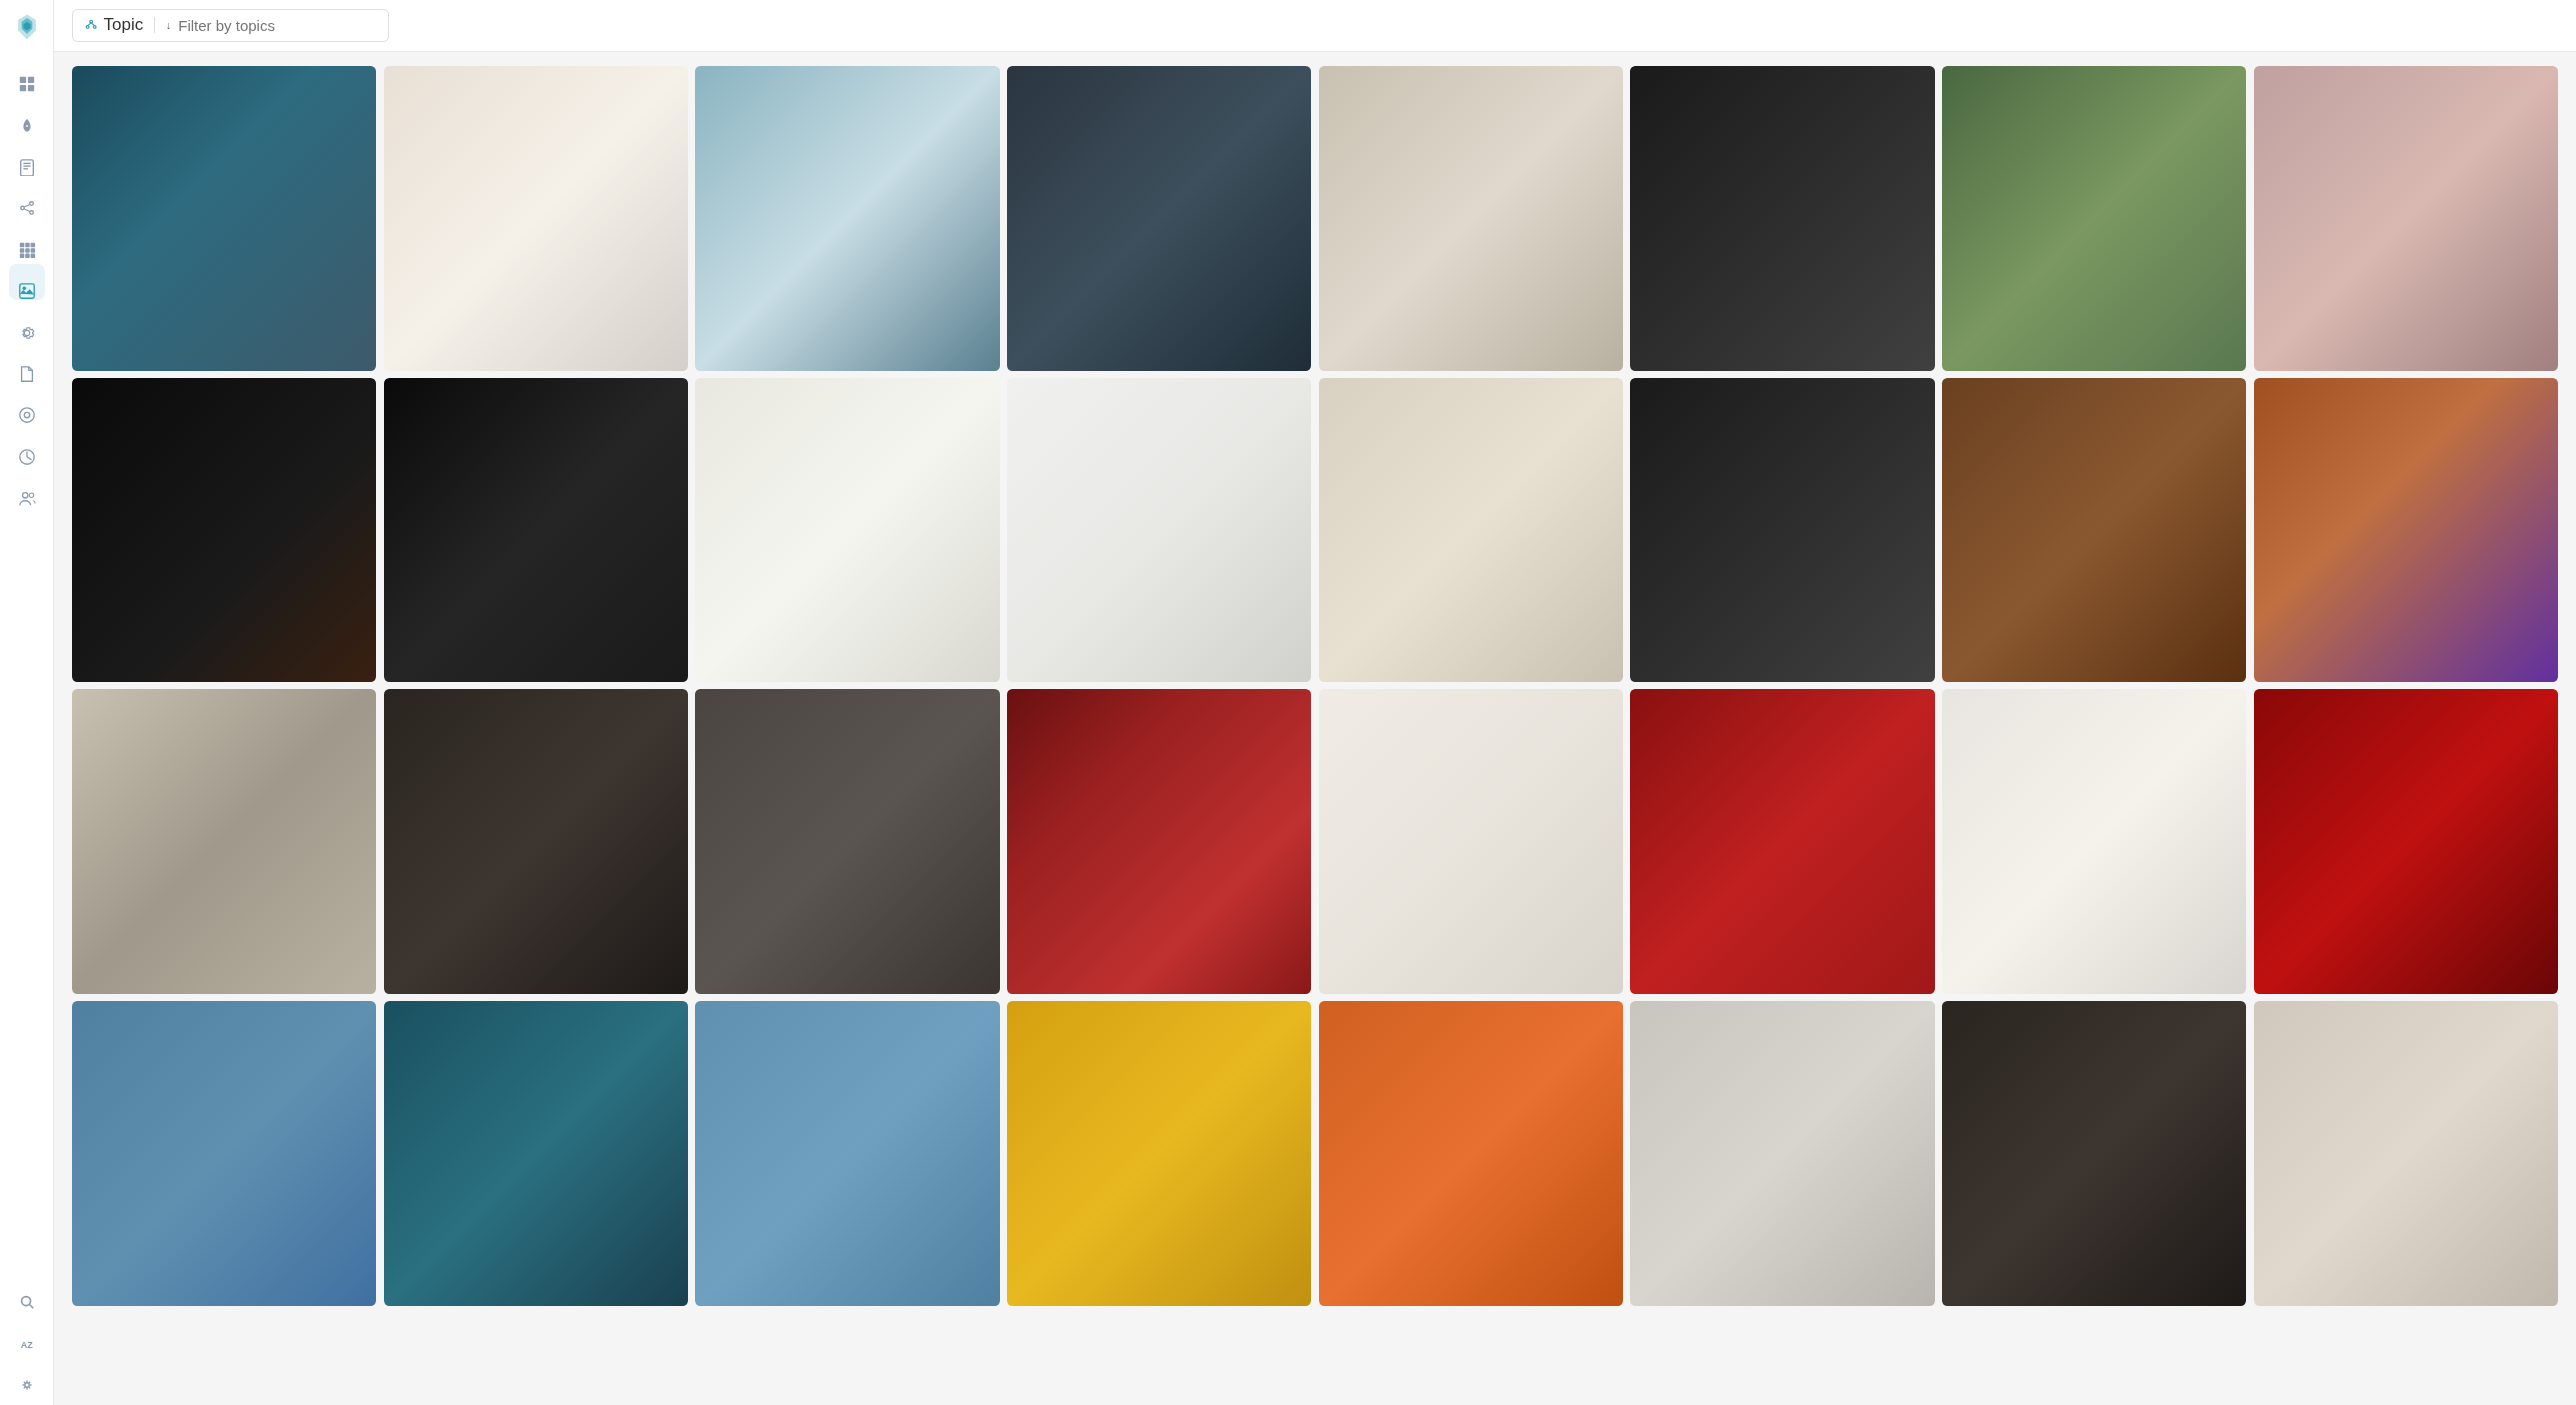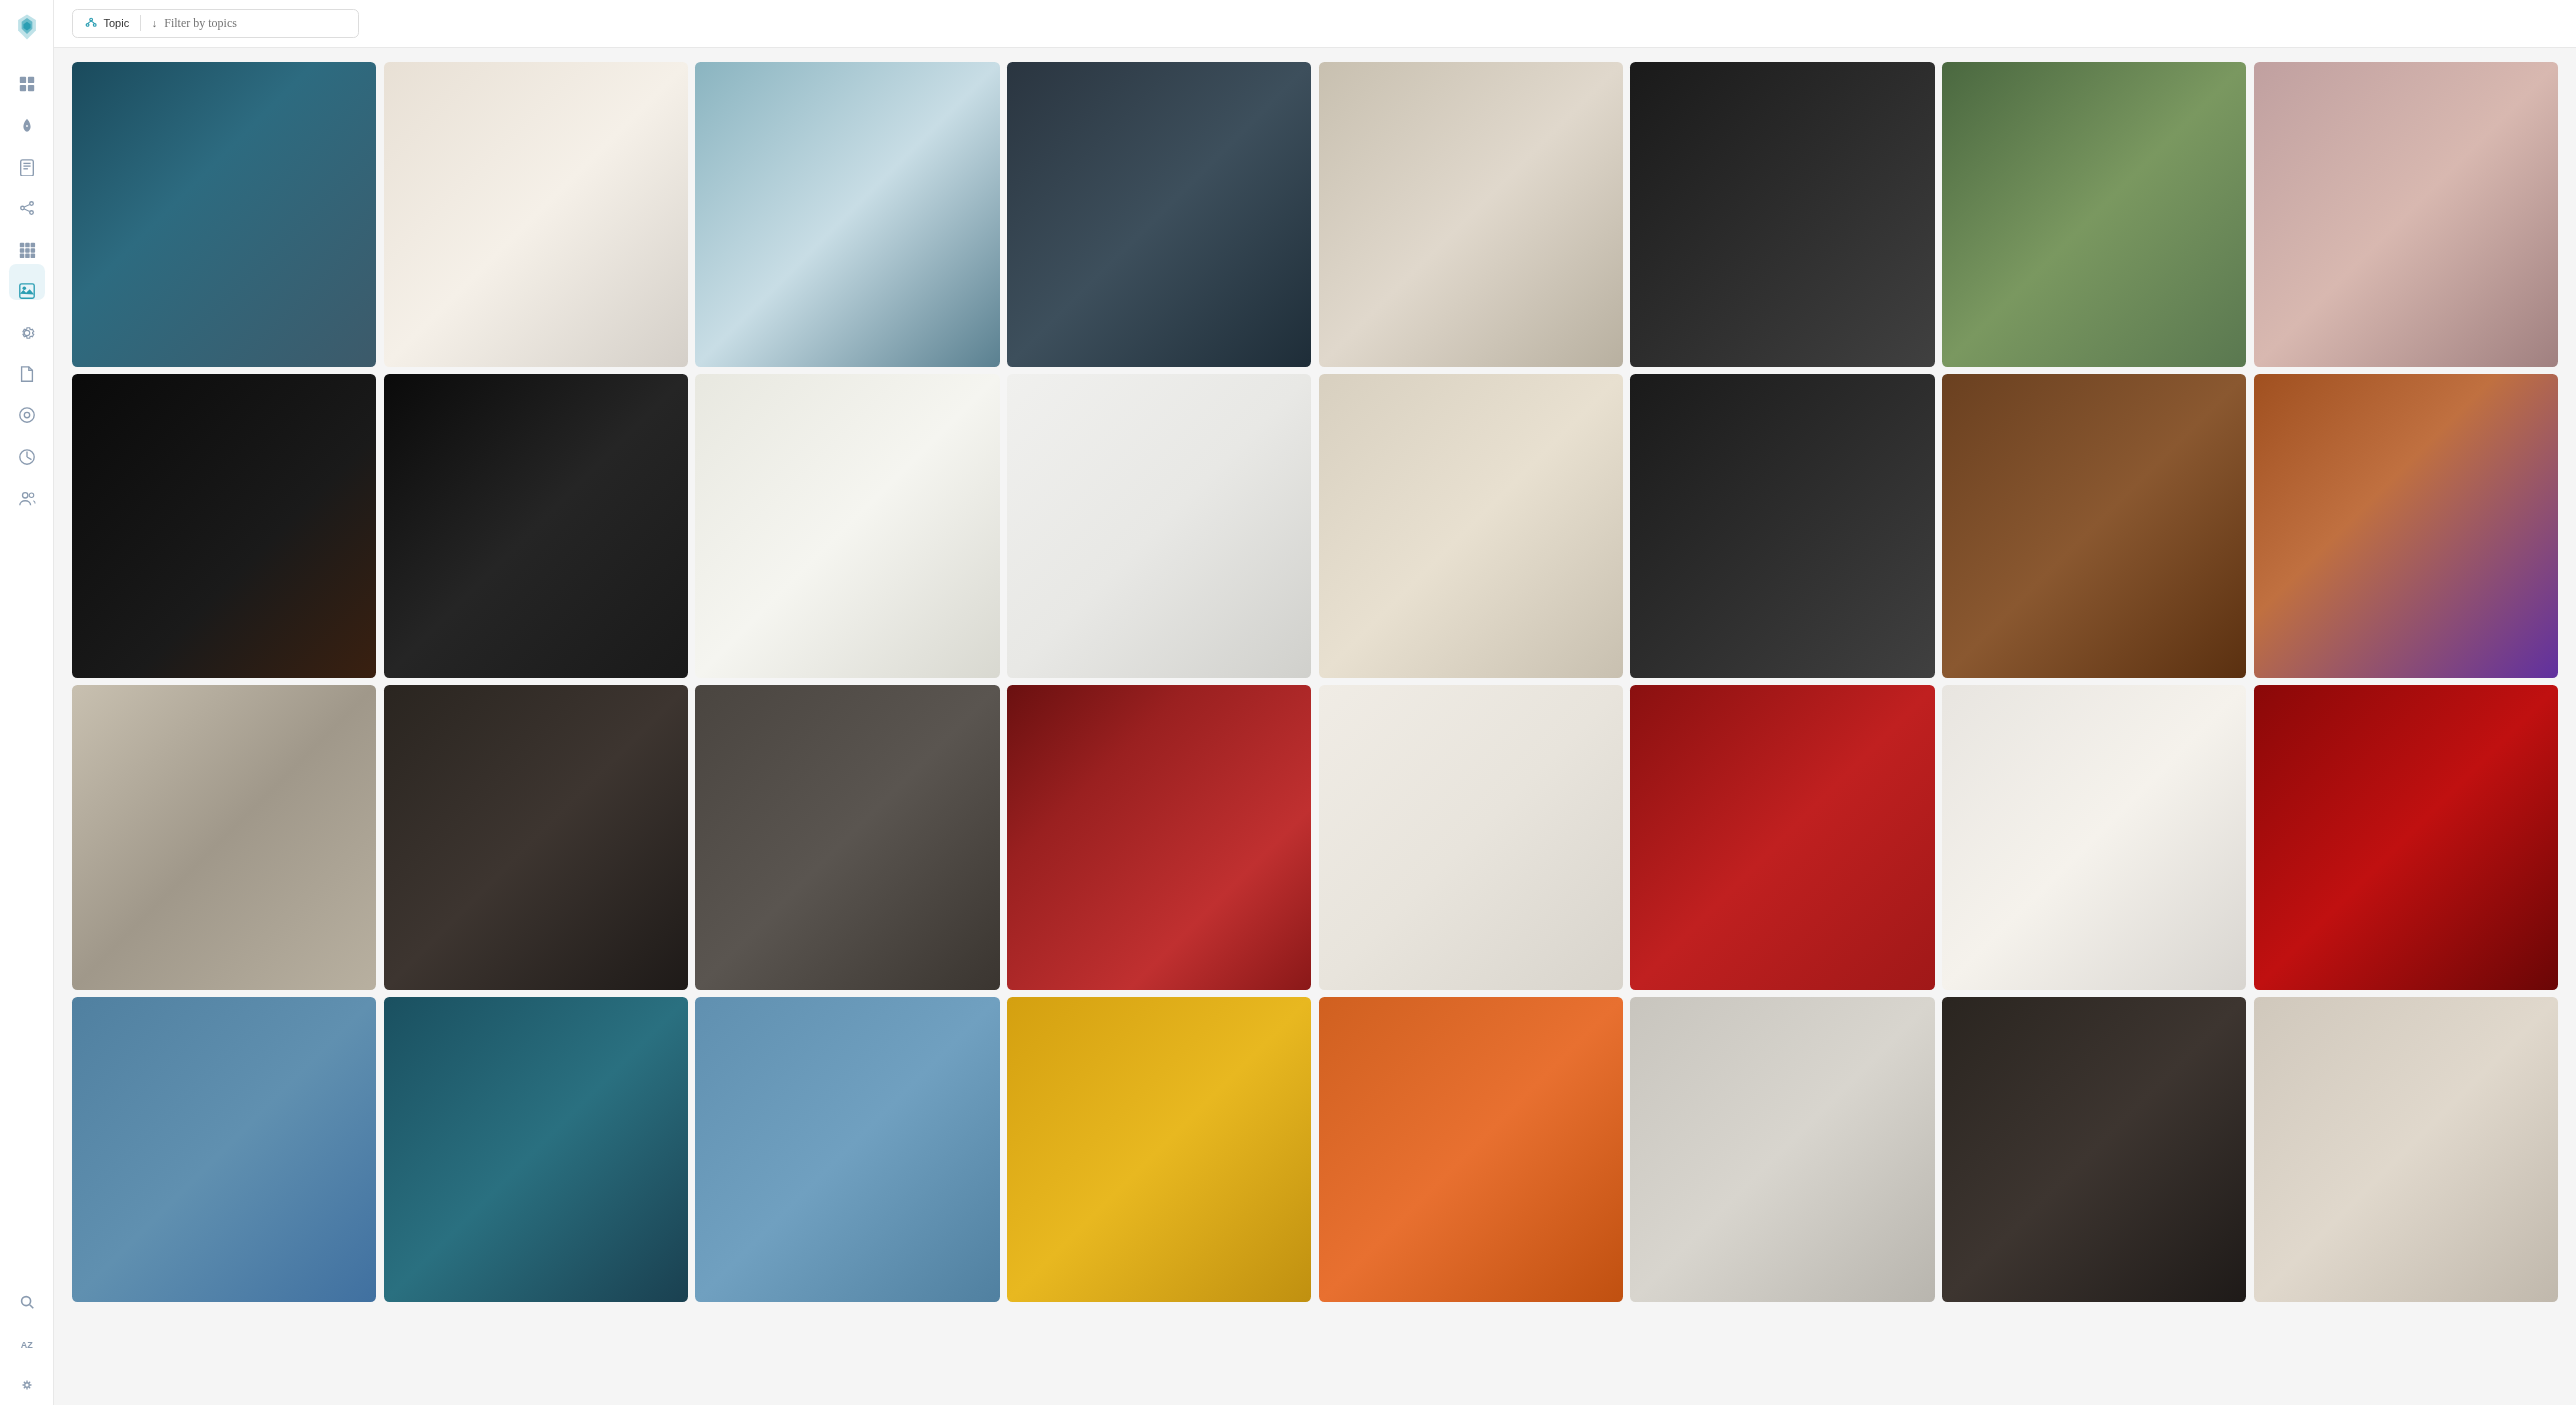--- a/index.html
+++ b/index.html
@@ -66,38 +66,37 @@
       border-radius: 5.4px;
       padding: 5.4px 10.8px;
       gap: 7.2px;
       background: #fff;
       min-width: 287px;
     }
     .topic-label {
       display: flex;
       align-items: center;
       gap: 5.4px;
-      font-size: 11px;
+      font-size: 17px;
       font-weight: 500;
       color: #333;
     }
     .topic-divider {
       width: 0.9px;
       height: 16px;
       background: #ddd;
       margin: 0 3.6px;
     }
     .topic-input {
       border: none;
       outline: none;
-      font-size: 12px;
+      font-size: 15px;
       color: #999;
       background: transparent;
       flex: 1;
-      font-family: Liberation Serif, serif;
     }
 
     
     .toolbar {
       background: #fff;
       padding: 7.2px 18px;
       display: flex;
       align-items: center;
       gap: 9px;
       border-bottom: 0.9px solid #e8e8e8;

